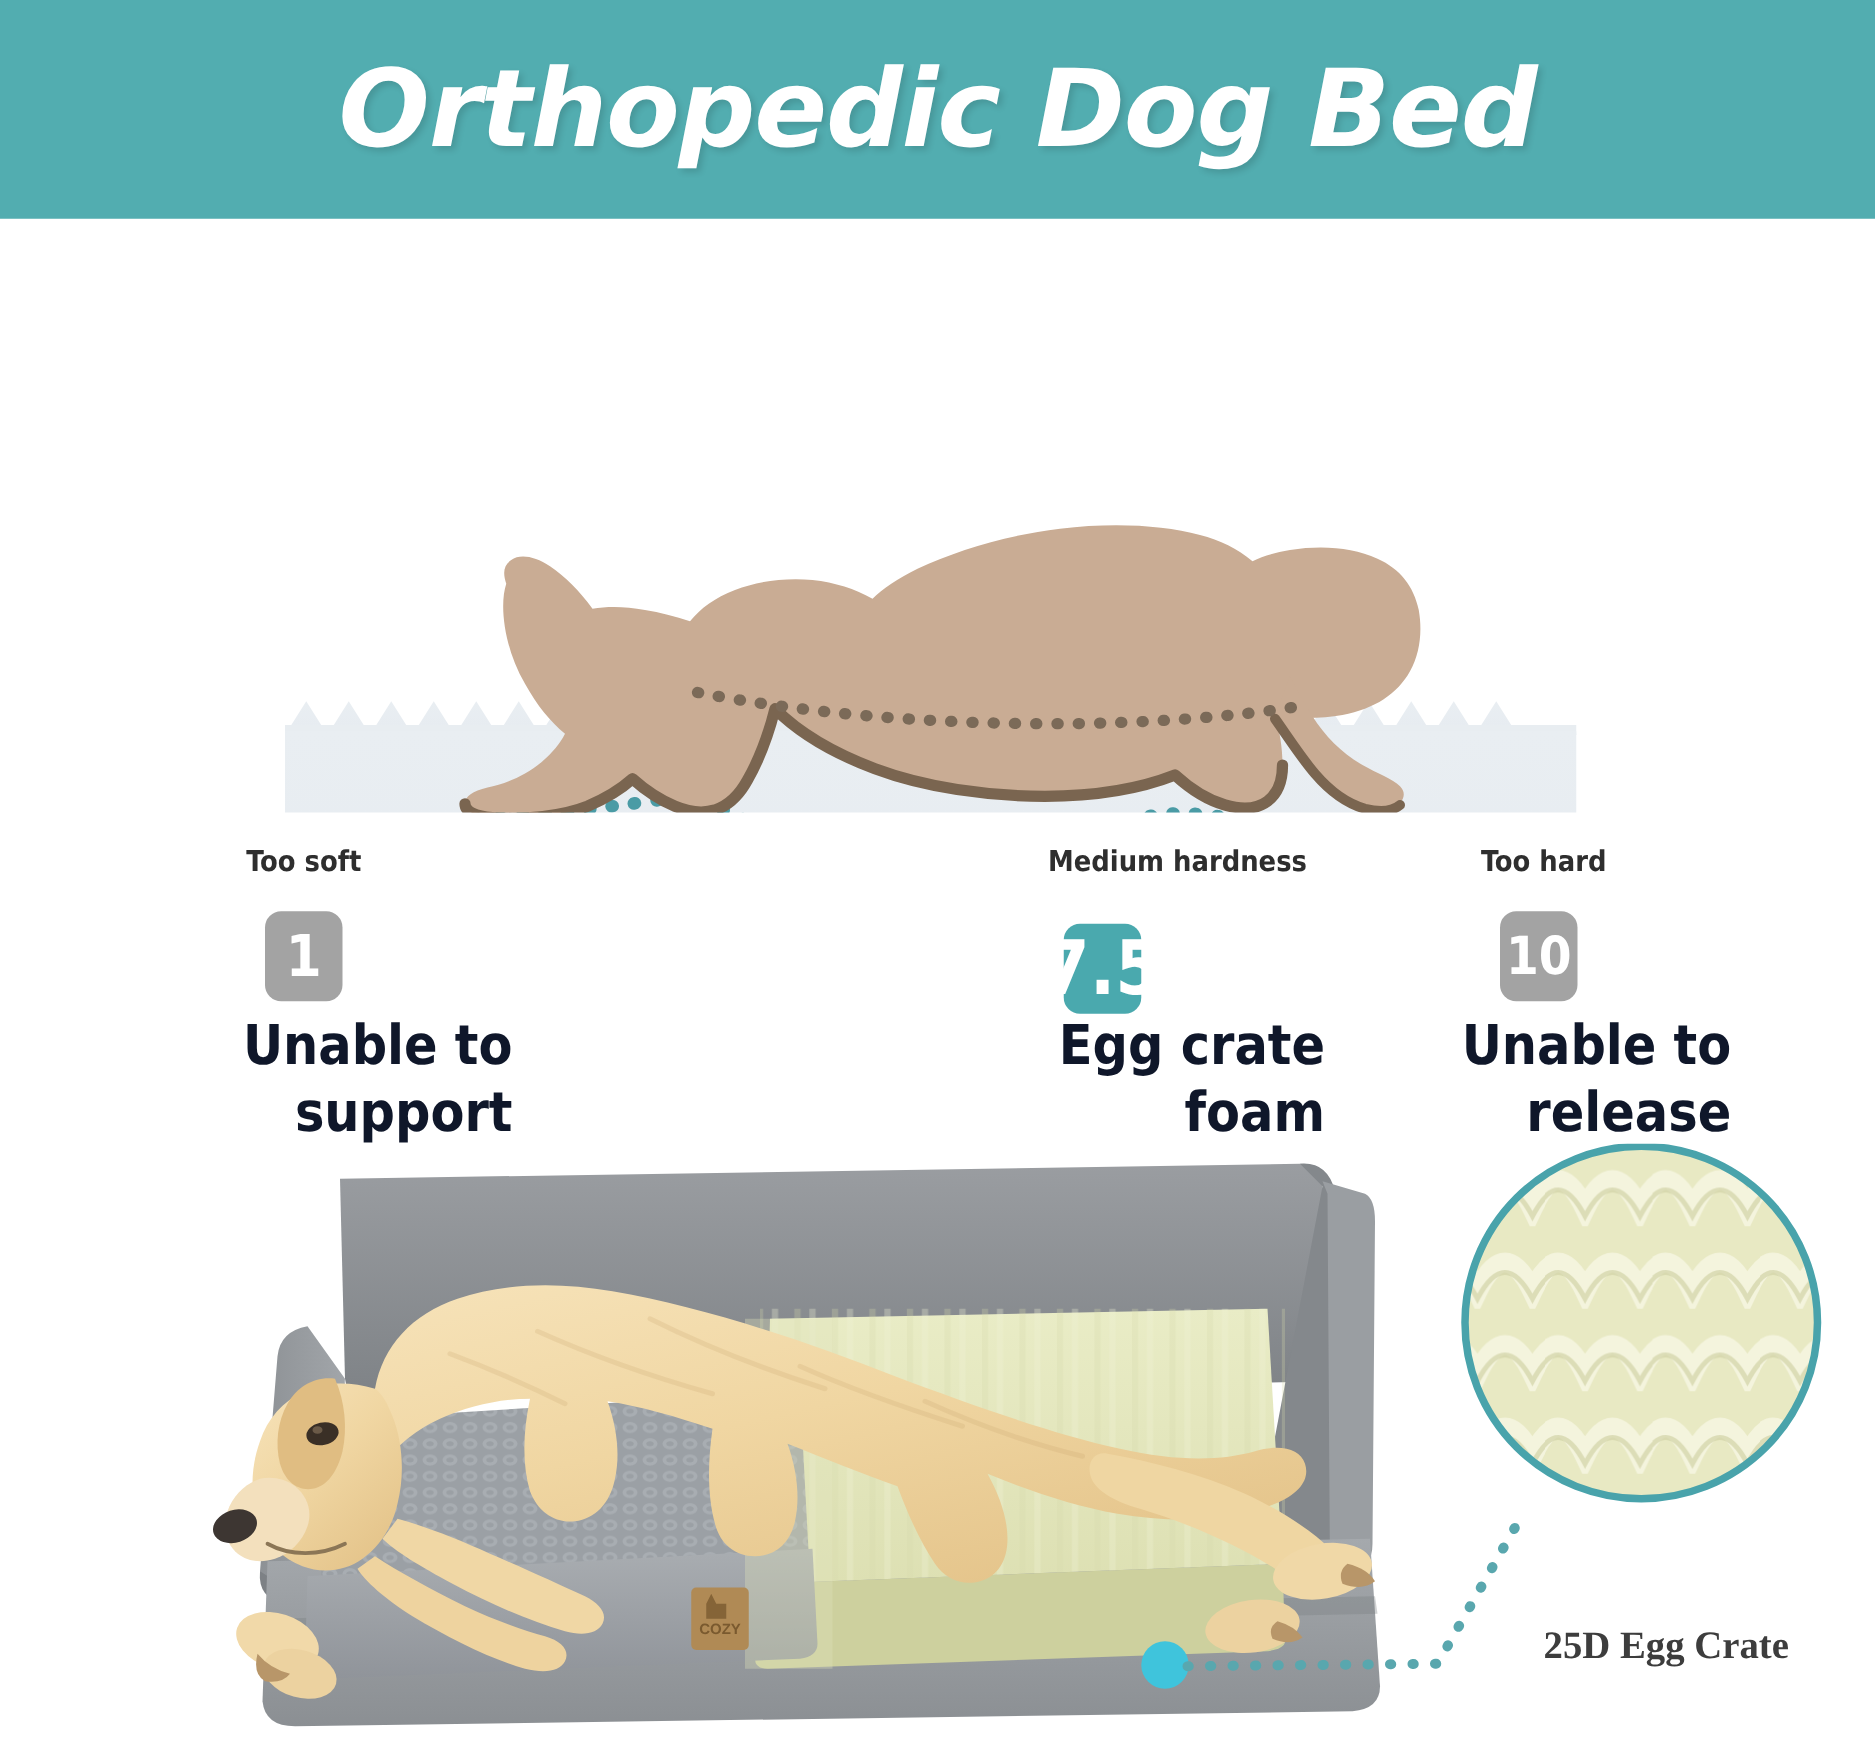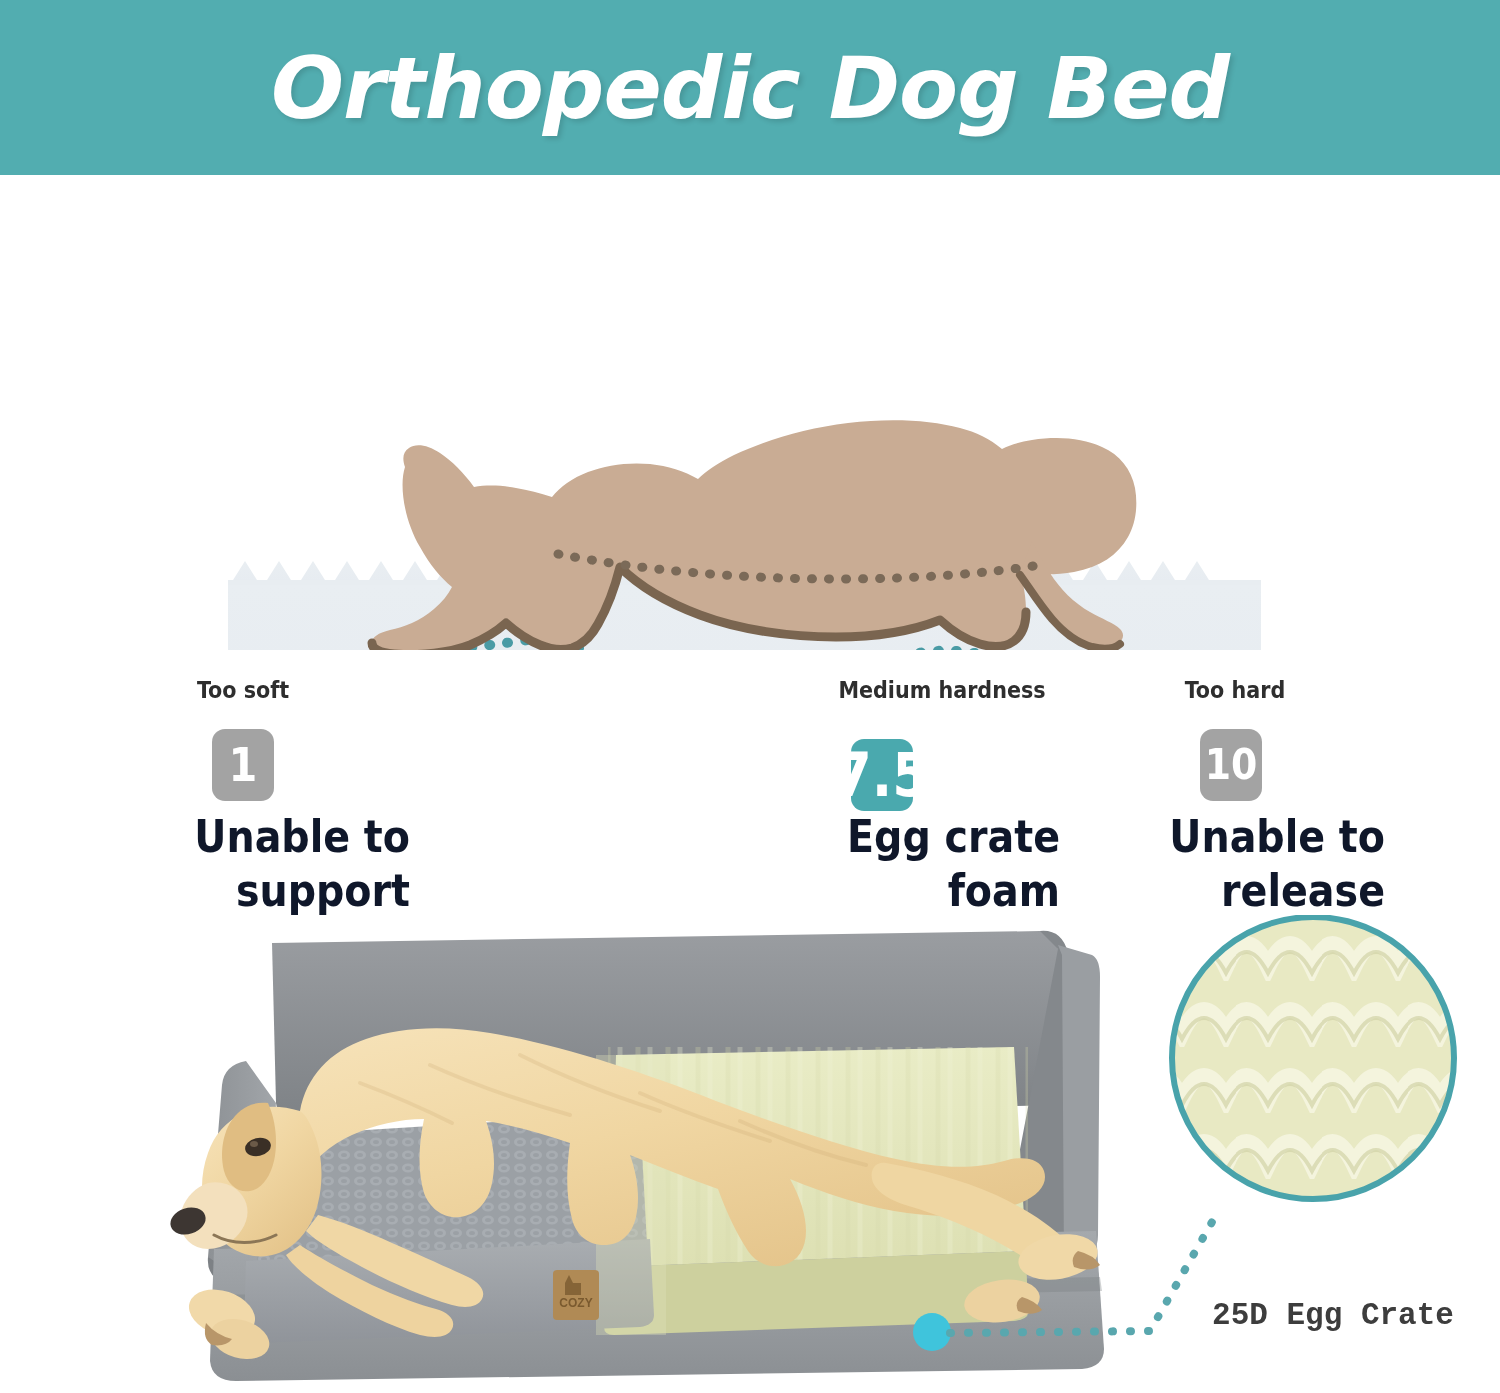--- a/index.html
+++ b/index.html
@@ -126,21 +126,21 @@
     height: 478px;
   }
 
   
   #callout-caption {
     position: absolute;
     left: 1168px;
     top: 1296px;
     width: 330px;
     color: #3d3d3d;
-    font-family: Liberation Mono, monospace;
+    font-family: Liberation Serif, serif;
     font-weight: bold;
     font-size: 31px;
     line-height: 1.28;
     text-align: center;
   }
 </style>
 </head>
 <body>
 
 <div id="page">

